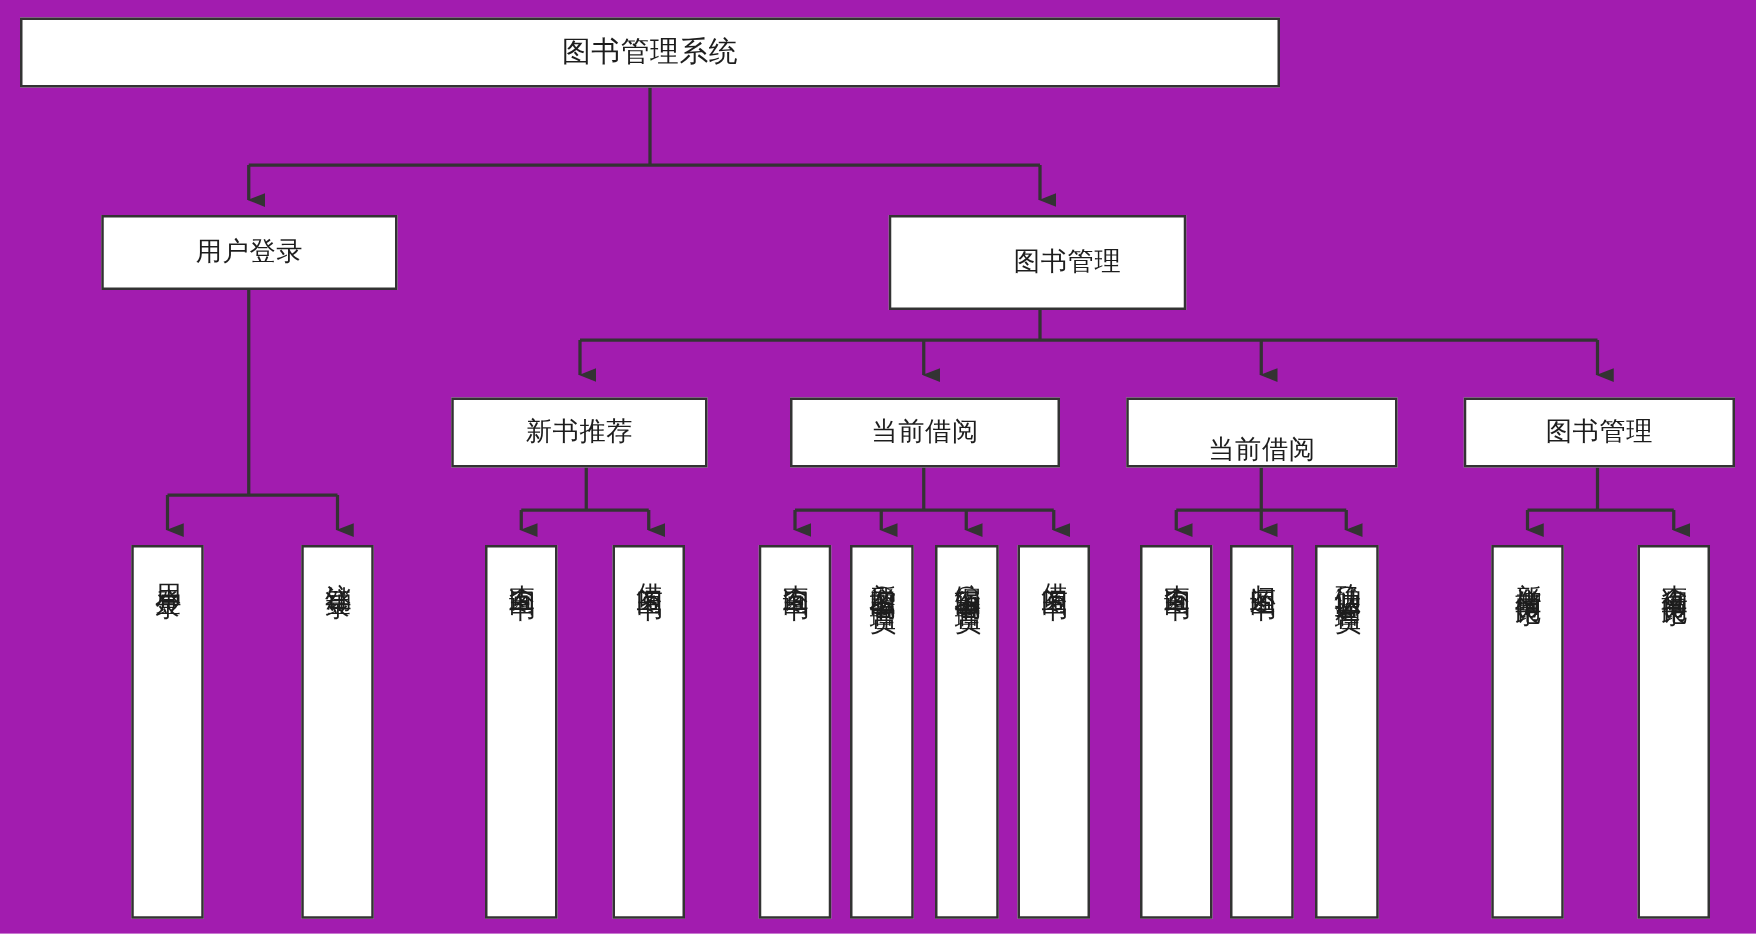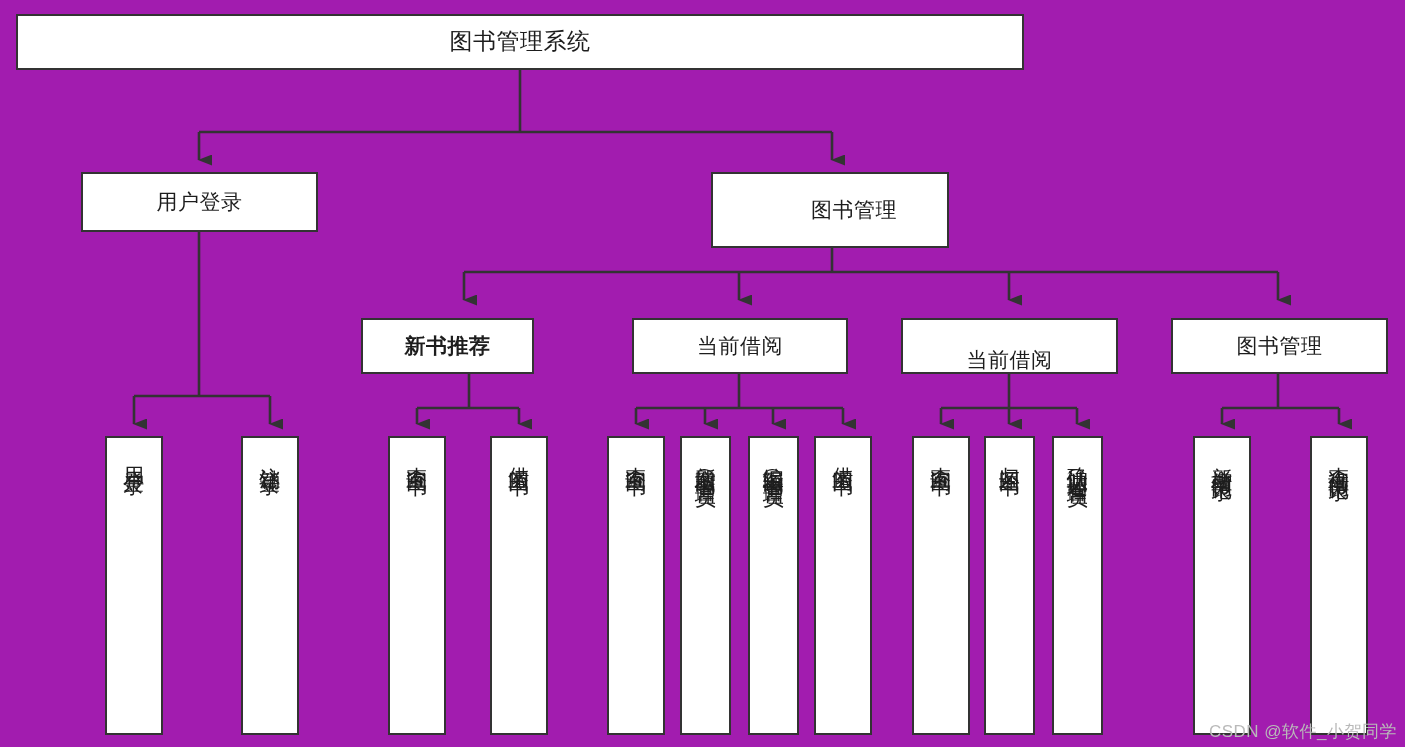--- a/index.html
+++ b/index.html
@@ -125,21 +125,21 @@
     <span class="label">图书管理系统</span>
   </div>
 
   <div class="node branch" style="left:81px; top:172px; width:237px; height:60px;">
     <span class="label">用户登录</span>
   </div>
   <div class="node branch" style="left:711px; top:172px; width:238px; height:76px;padding-left:48px;">
     <span class="label">图书管理</span>
   </div>
 
-  <div class="node branch" style="left:361px; top:318px; width:173px; height:56px;font-weight:bold;">
+  <div class="node branch" style="left:361px; top:318px; width:205px; height:56px;">
     <span class="label">新书推荐</span>
   </div>
   <div class="node branch" style="left:632px; top:318px; width:216px; height:56px;">
     <span class="label">当前借阅</span>
   </div>
   <div class="node branch" style="left:901px; top:318px; width:217px; height:56px;align-items:flex-end;">
     <span class="label">当前借阅</span>
   </div>
   <div class="node branch" style="left:1171px; top:318px; width:217px; height:56px;">
     <span class="label">图书管理</span>
@@ -182,15 +182,14 @@
     <span class="label">确认归还（管理员）</span>
   </div>
 
   <div class="node leaf" style="left:1193px; top:436px; width:58px; height:299px;">
     <span class="label">新增借阅记录</span>
   </div>
   <div class="node leaf" style="left:1310px; top:436px; width:58px; height:299px;">
     <span class="label">查询借阅记录</span>
   </div>
 
-  <div class="watermark">CSDN @软件_小贺同学</div>
 
 </div>
 
 </body></html>

